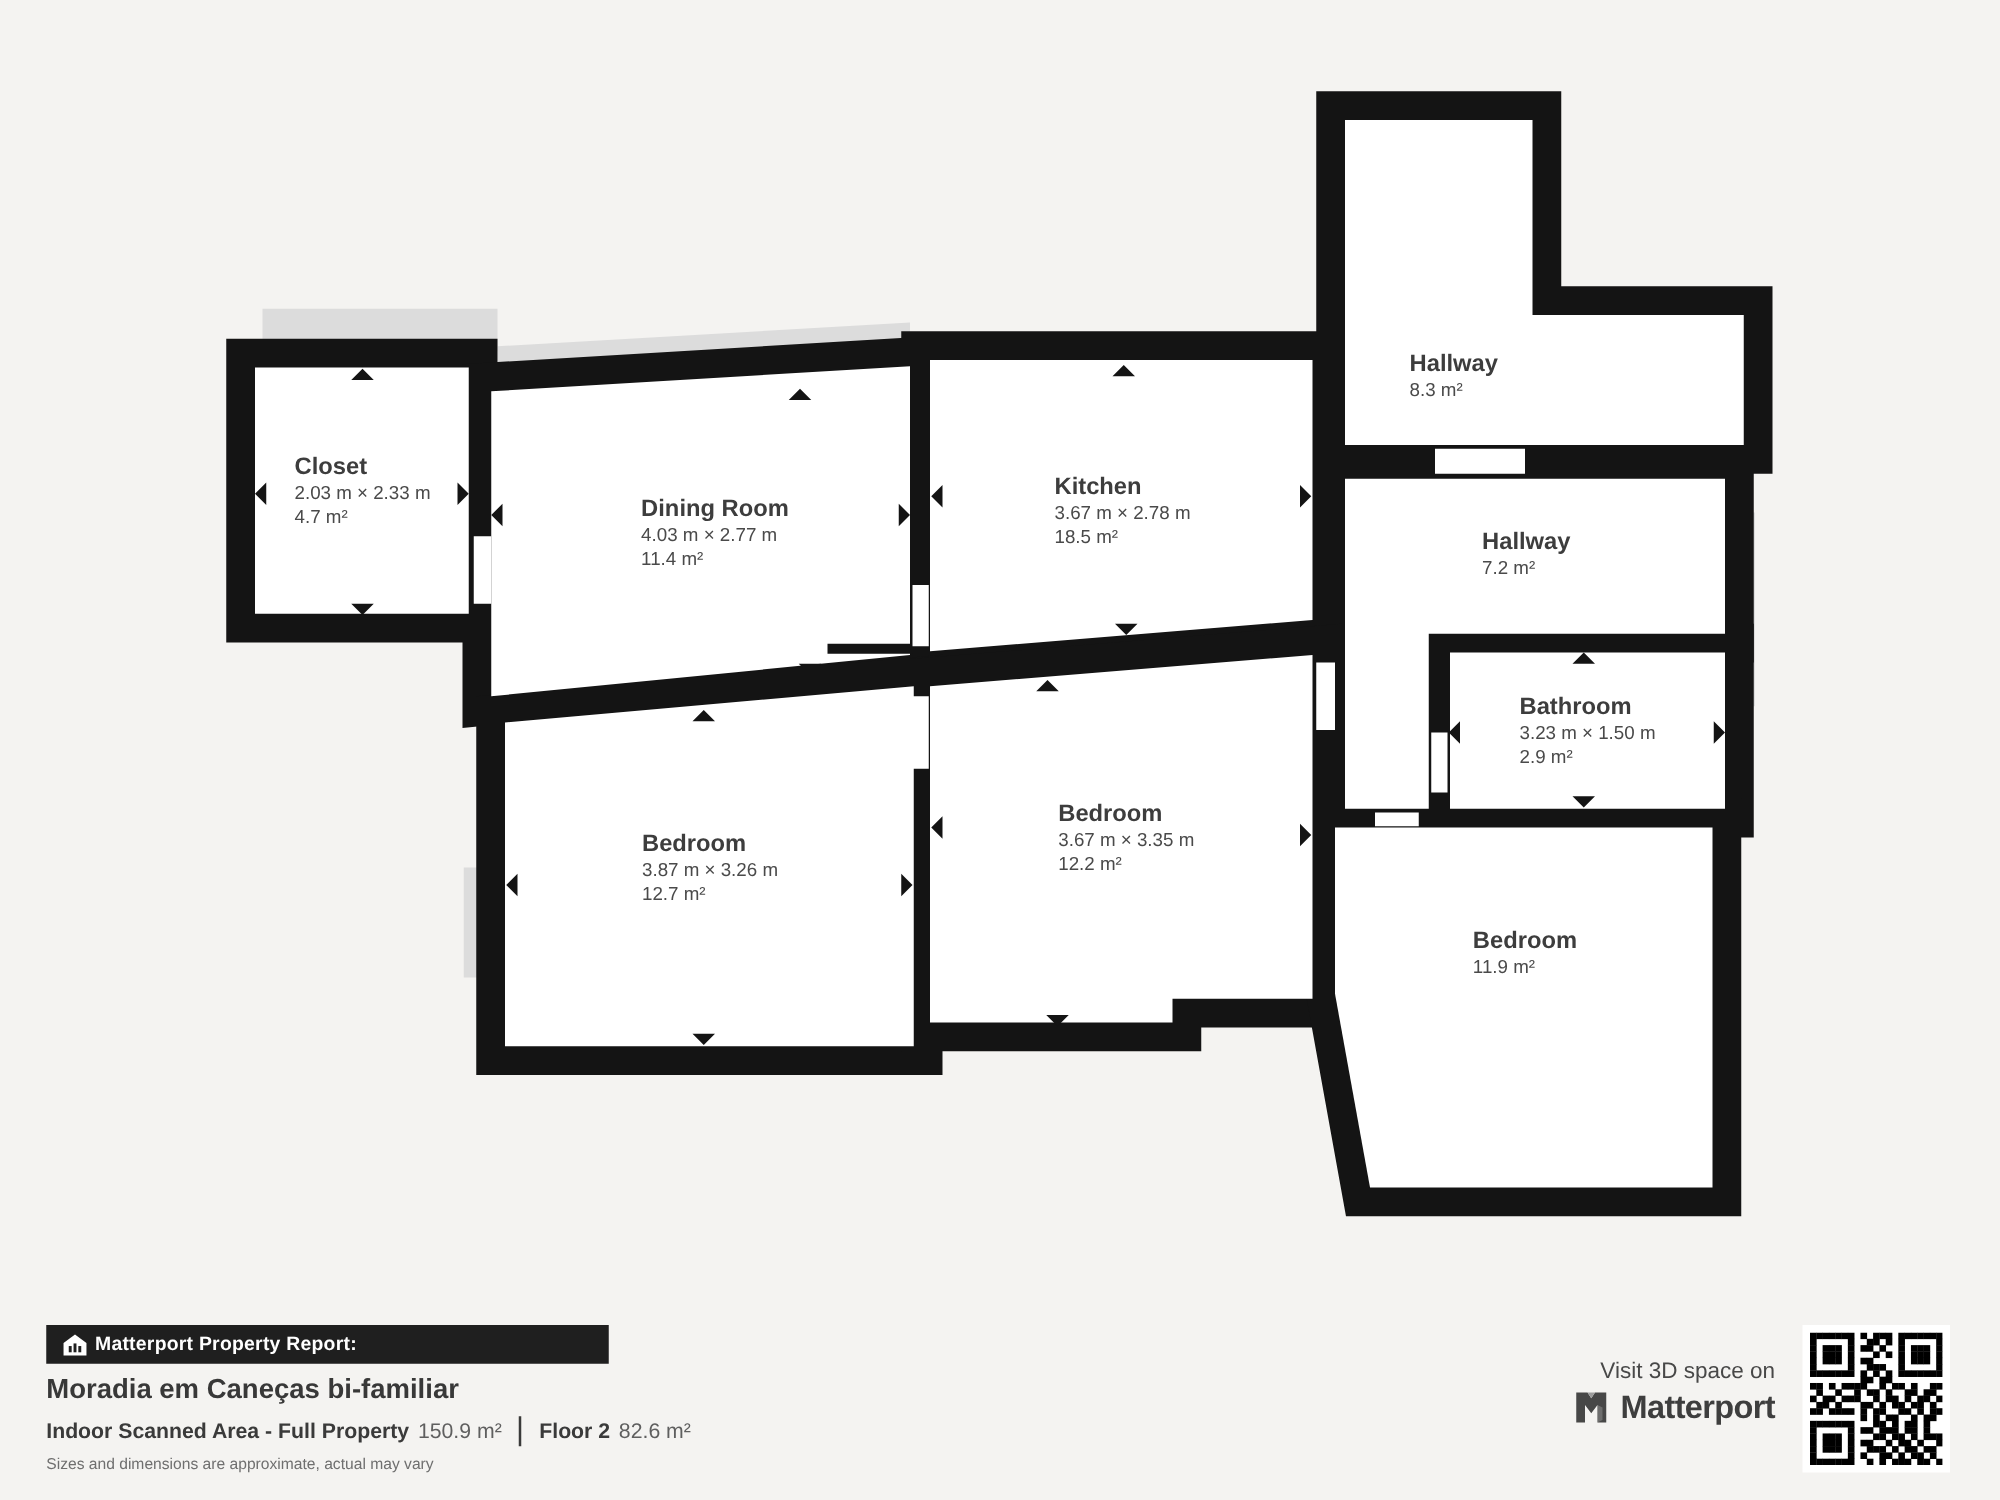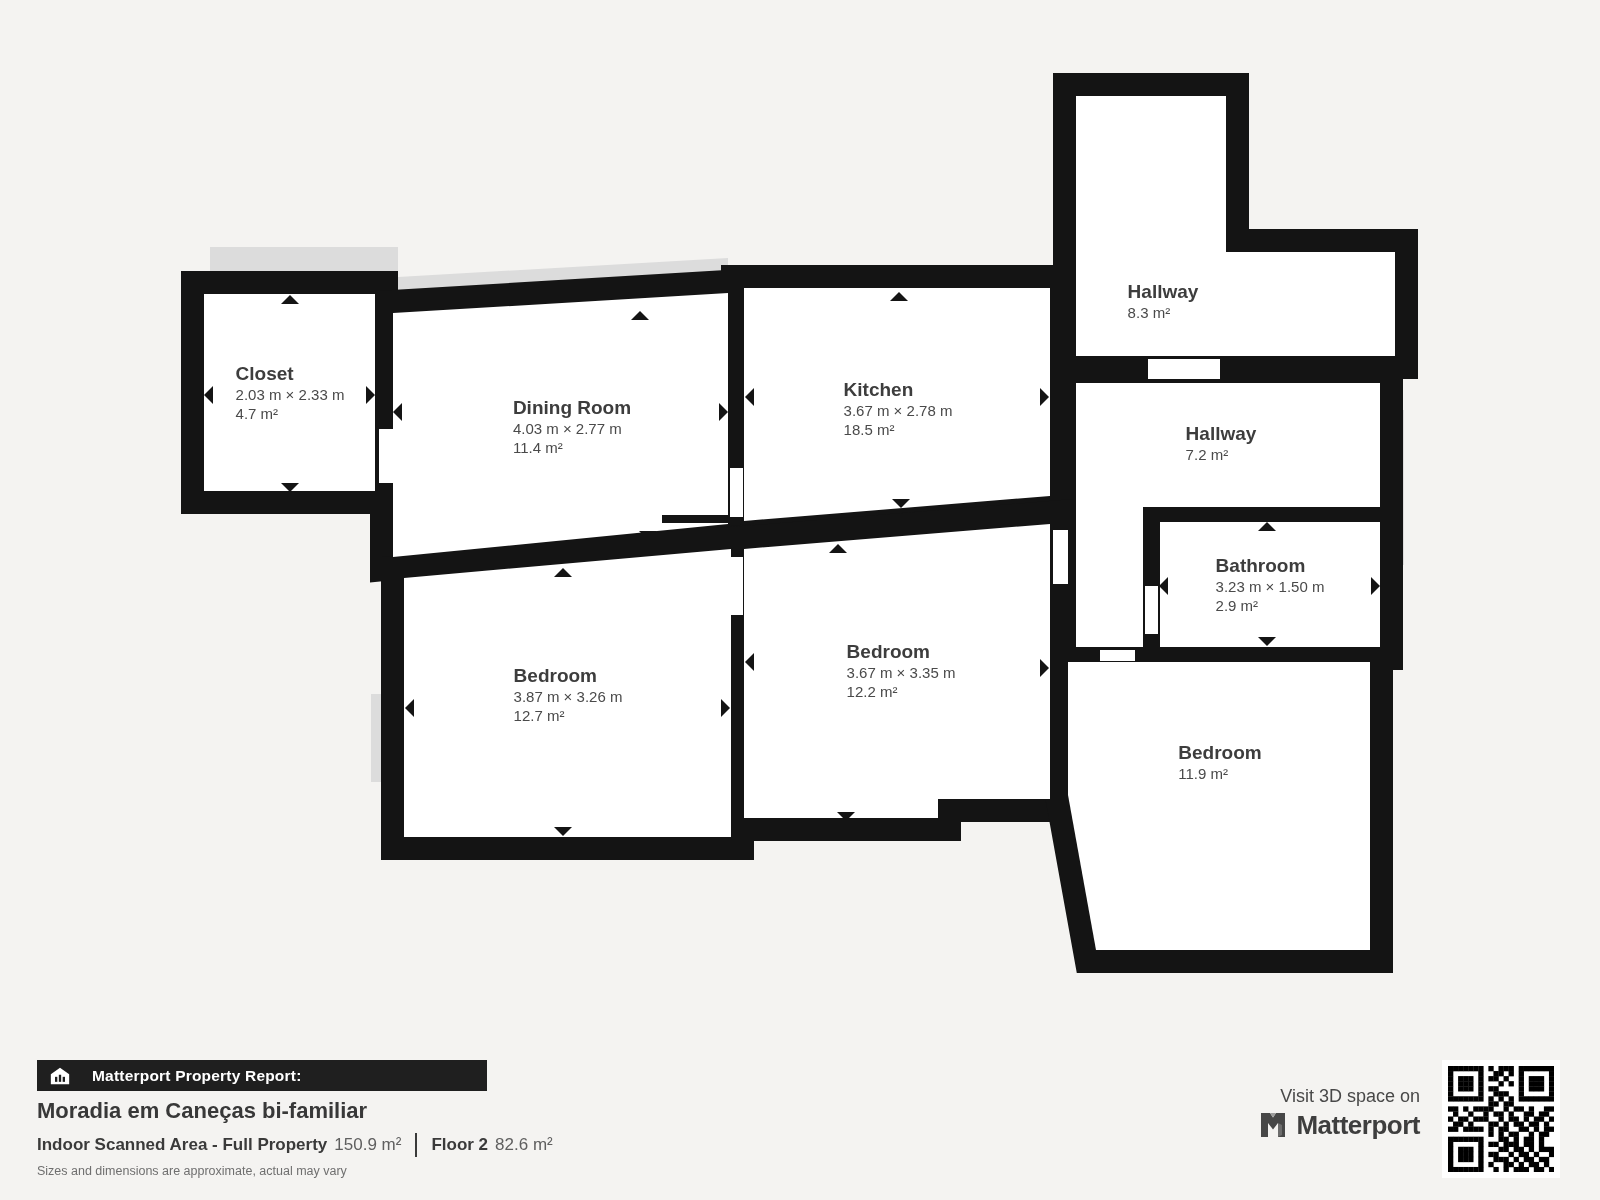--- a/index.html
+++ b/index.html
@@ -3,30 +3,30 @@
 <meta charset="utf-8">
 <style>
   html,body{margin:0;padding:0;}
   body{font-family:"Liberation Sans", sans-serif;}
   #sheet{position:relative;width:1600px;height:1200px;background:#f4f3f1;overflow:hidden;}
   #plan-svg{position:absolute;left:0;top:0;}
   .room-label{position:absolute;transform:translateX(-50%);text-align:left;white-space:nowrap;}
   .room-label .rname{font-size:19px;font-weight:bold;color:#3d3d3d;line-height:22px;}
   .room-label .rdims,.room-label .rarea{font-size:15px;color:#4a4a4a;line-height:19px;}
   .report-bar{position:absolute;left:37px;top:1060px;width:450px;height:31px;background:#1f1f1f;
-    display:flex;align-items:center;padding-left:13px;box-sizing:border-box;gap:22px;}
+    display:flex;align-items:center;padding-left:13px;box-sizing:border-box;gap:6px;}
   .report-bar span{color:#ffffff;font-size:15.5px;font-weight:bold;letter-spacing:.2px;}
   .prop-title{position:absolute;left:37px;top:1098px;font-size:22px;font-weight:bold;color:#383838;}
   .info-line{position:absolute;left:37px;top:1133px;display:flex;align-items:center;font-size:17px;color:#3a3a3a;}
   .info-line .lbl{font-weight:bold;}
   .info-line .val{font-weight:normal;color:#5f5f5f;margin-left:7px;}
   .info-line .divider{width:2px;height:24px;background:#3a3a3a;margin:0 14px;}
   .disclaimer{position:absolute;left:37px;top:1164px;font-size:12.5px;color:#6f6f6f;}
   .visit{position:absolute;left:1120px;top:1086px;width:300px;text-align:right;font-size:18px;color:#484848;}
-  .brand-row{position:absolute;left:1120px;top:1110px;width:300px;display:flex;justify-content:flex-end;align-items:flex-start;gap:8px;}
+  .brand-row{position:absolute;left:1120px;top:1110px;width:300px;display:flex;justify-content:flex-end;align-items:flex-end;gap:8px;}
   .brand-row .wordmark{font-size:26px;font-weight:bold;color:#3e3e3e;letter-spacing:-.5px;}
   .qr-box{position:absolute;left:1442px;top:1060px;width:118px;height:118px;background:#ffffff;}
   .qr-box svg{position:absolute;left:6px;top:6px;}
 </style>
 </head>
 <body>
 
 <div id="sheet">
 
   <svg id="plan-svg" width="1600" height="1005" viewBox="0 0 1600 1005">

